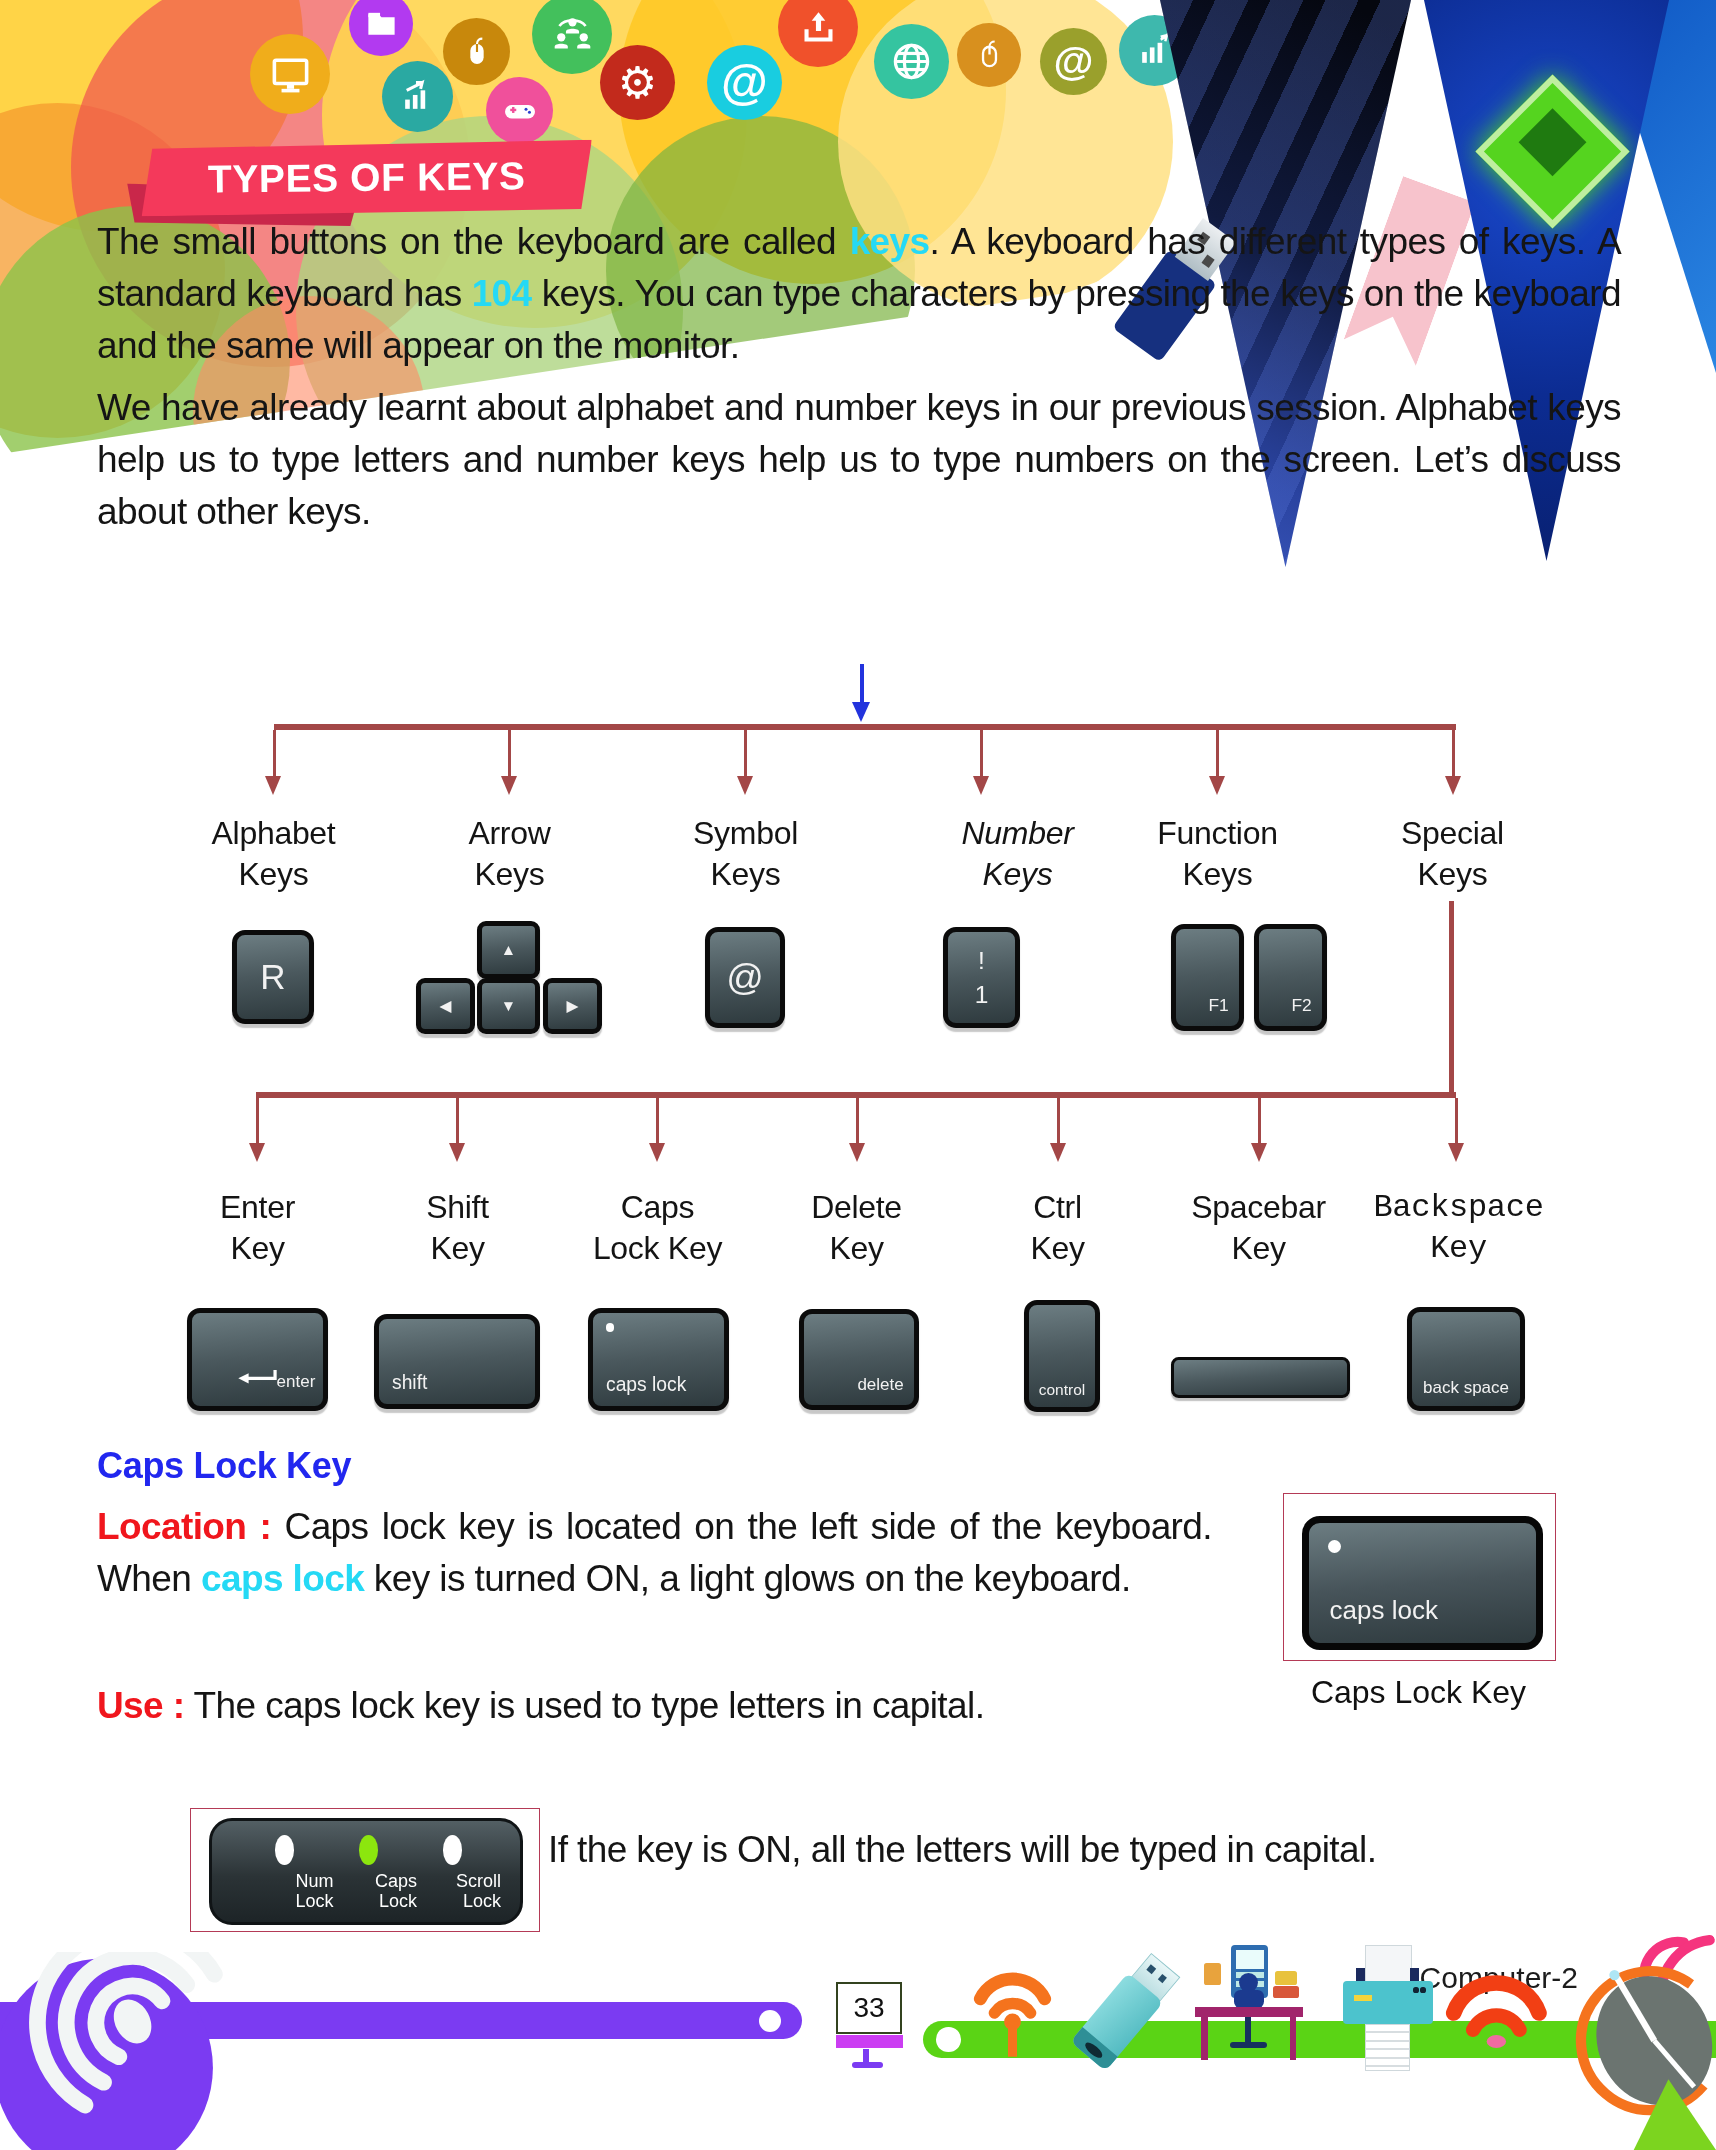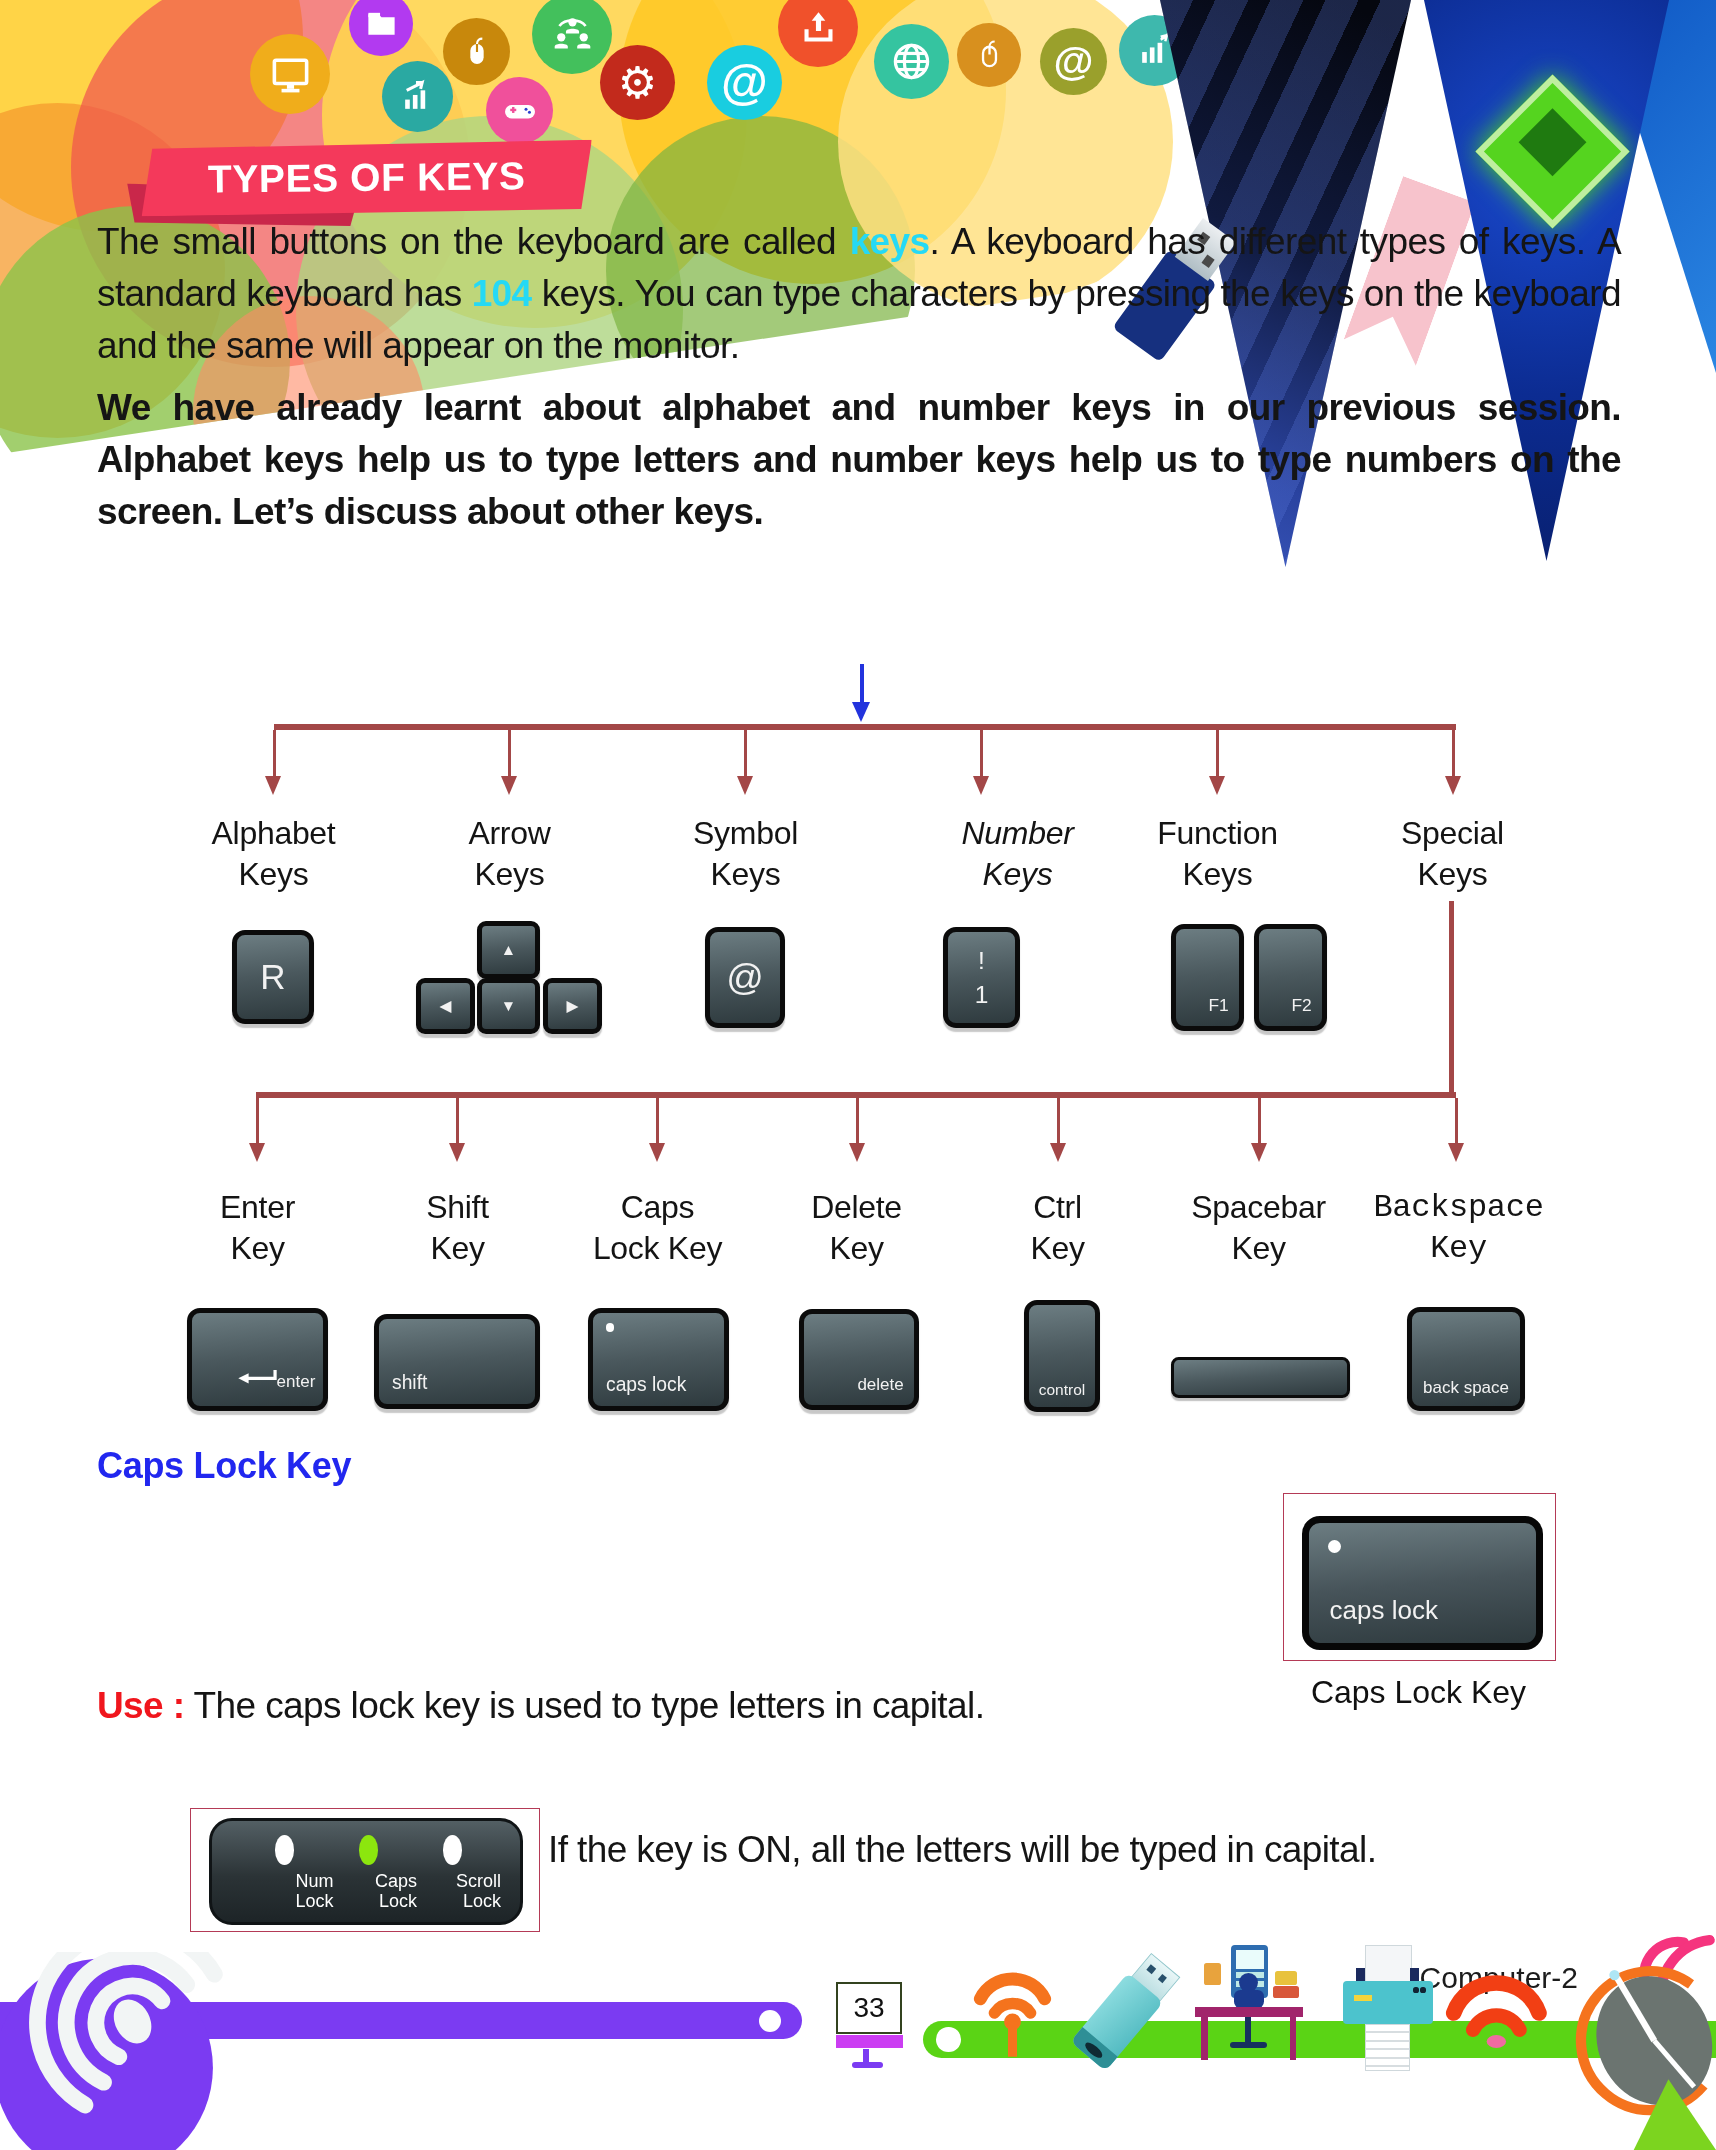--- a/index.html
+++ b/index.html
@@ -222,21 +222,21 @@
 
   <div id="types-banner">
     <div class="fold"></div>
     <div class="shape">
       <span>TYPES OF KEYS</span>
     </div>
   </div>
 
   <p class="body-text" style="top:216px; margin:0;"><span>The small buttons on the keyboard are called </span><span class="cyan">keys</span><span>. A keyboard has different types of keys. A standard keyboard has </span><span class="cyan">104</span><span> keys. You can type characters by pressing the keys on the keyboard and the same will appear on the monitor.</span></p>
 
-  <p class="body-text" style="top:382px; margin:0;font-weight:bold;">We have already learnt about alphabet and number keys in our previous session. Alphabet keys help us to type letters and number keys help us to type numbers on the screen. Let’s discuss about other keys.</p>
+  <p class="body-text" style="top:382px; margin:0;">We have already learnt about alphabet and number keys in our previous session. Alphabet keys help us to type letters and number keys help us to type numbers on the screen. Let’s discuss about other keys.</p>
 
   <div class="bstem" style="left:860px; top:664px; height:40px;"></div>
   <div class="bhead" style="left:852px; top:702px;"></div>
 
   <div class="hline" style="left:274px; top:724px; width:1182px;"></div>
 
   <div class="stem" style="left:273px; top:730px; height:48px;"></div>
   <div class="ahead" style="left:265px; top:776px;"></div>
   <div class="stem" style="left:508px; top:730px; height:48px;"></div>
   <div class="ahead" style="left:501px; top:776px;"></div>
@@ -345,20 +345,21 @@
   </div>
 
   <div class="kc spacebar" style="left:1171px; top:1357px; width:173px; height:35px;"></div>
 
   <div class="kc" style="left:1407px; top:1307px; width:108px; height:94px;">
     <span class="bc" style="font-size:17px;">back space</span>
   </div>
 
   <div id="cl-heading">Caps Lock Key</div>
 
+  <p class="body-text" style="top:1501px; width:1115px; margin:0;"><span class="redlbl">Location :</span><span> Caps lock key is located on the left side of the keyboard. When </span><span class="cyan">caps lock</span><span> key is turned ON, a light glows on the keyboard.</span></p>
 
   <p class="body-text" style="top:1680px; width:1115px; margin:0; text-align:left;"><span class="redlbl">Use :</span><span> The caps lock key is used to type letters in capital.</span></p>
 
   <div id="cl-imgbox">
     <div id="cl-bigkey" style="background:linear-gradient(175deg,#6c7d82 0%,#47545a 50%,#2e3a3e 100%);">
       <span class="keydot" style="left:19.3px; top:17px; width:13px; height:13px;"></span>
       <span style="position:absolute; left:20.6px; bottom:17px; font-size:26px;">caps lock</span>
     </div>
   </div>
   <div id="cl-caption">Caps Lock Key</div>

